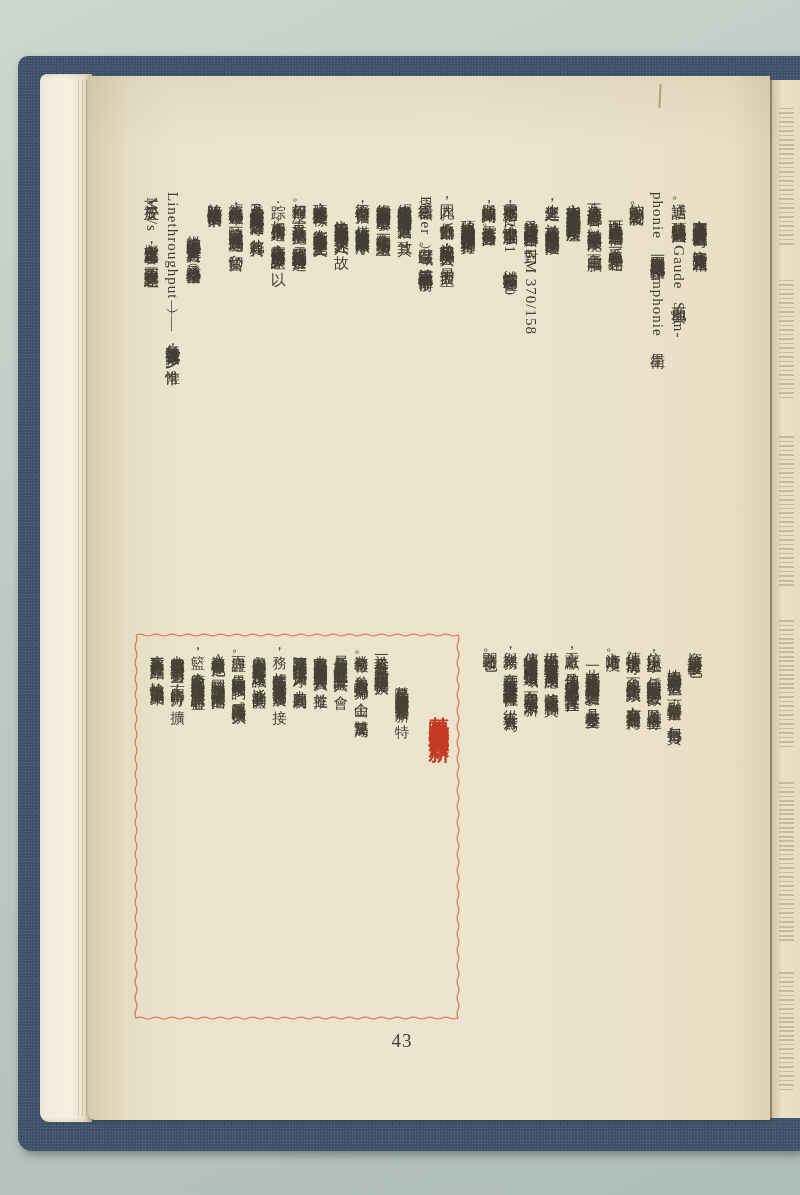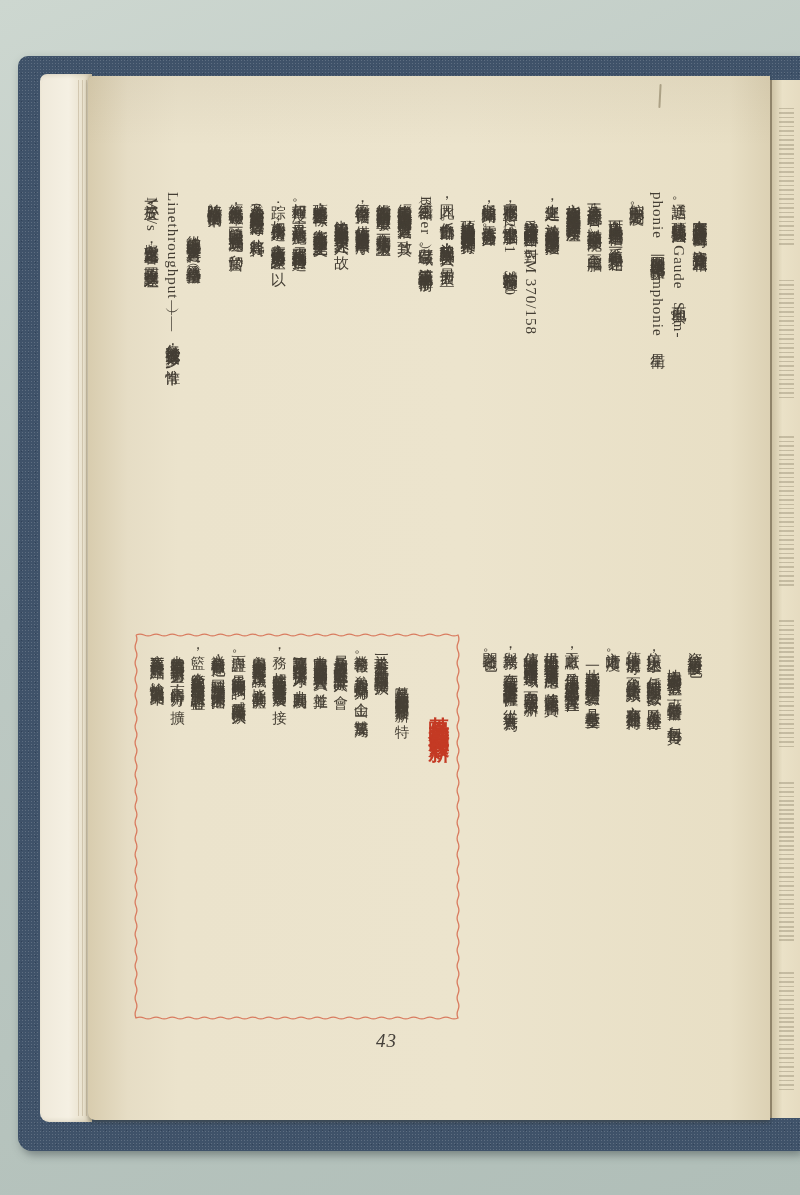--- a/index.html
+++ b/index.html
@@ -45,22 +45,22 @@
   #continuation .vcol{line-height:20.5px;}
   
   #boxed-article{position:absolute;left:132px;top:631px;width:330px;height:391px;}
   #boxed-article svg{position:absolute;left:0;top:0;}
   .box-content{position:absolute;left:10px;top:13px;width:310px;height:365px;
     writing-mode:vertical-rl;text-orientation:mixed;
     font-family:"Liberation Serif","DejaVu Serif",serif;}
   .box-title{font-size:21px;letter-spacing:2.6px;line-height:26px;
     padding-top:56px;margin-left:14px;color:#c43a24;font-weight:bold;white-space:nowrap;}
   .box-cols .vcol{font-size:14.5px;letter-spacing:1.2px;line-height:20.4px;color:#474136;}
-  #page-number{position:absolute;left:376px;top:1030px;width:52px;
-    font-family:"Liberation Serif","DejaVu Serif",serif;font-size:19px;color:#45403a;letter-spacing:1px;font-style:italic;}
+  #page-number{position:absolute;left:376px;top:1030px;width:52px;text-align:center;
+    font-family:"Liberation Serif","DejaVu Serif",serif;font-size:19px;color:#45403a;letter-spacing:1px;}
 </style>
 </head>
 <body>
 
 <div id="canvas">
 
   <div class="cover"></div>
   <div class="endpaper"></div>
   <div class="page"></div>
 

